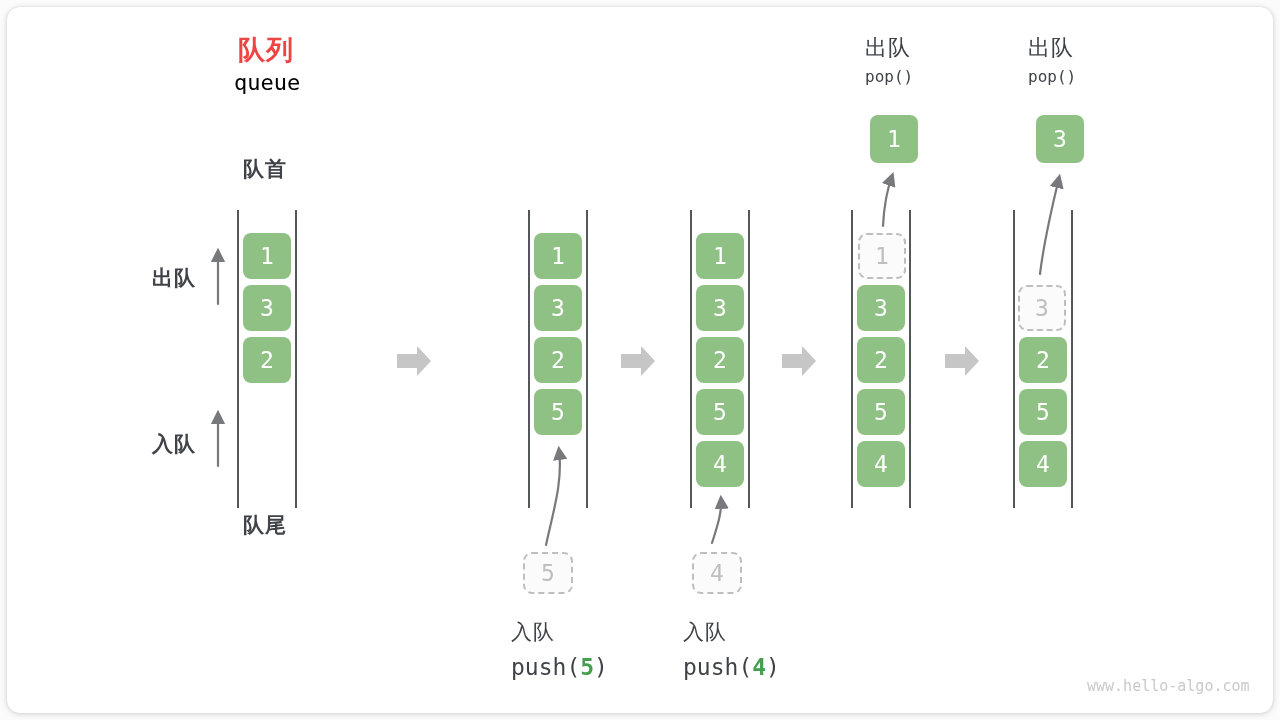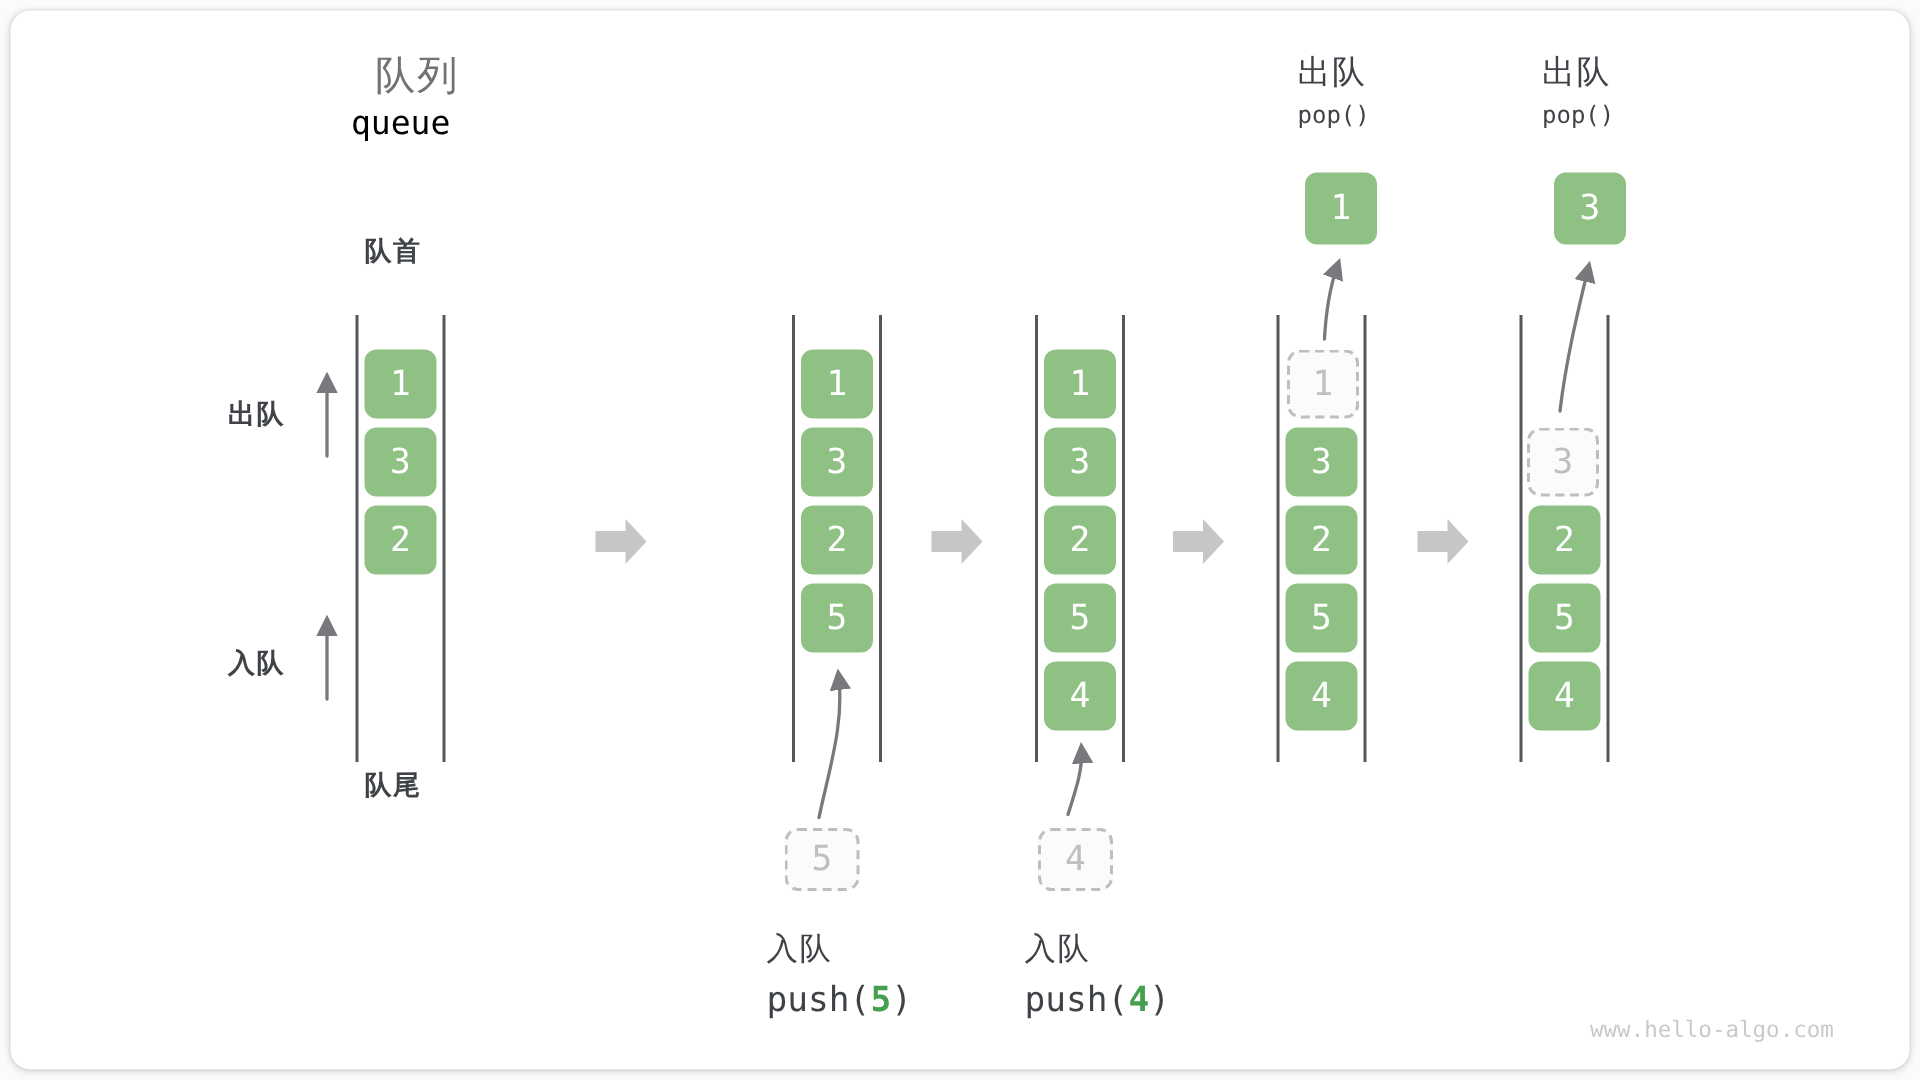--- a/index.html
+++ b/index.html
@@ -2,23 +2,23 @@
 <html><head>
 <meta charset="utf-8">
 <style>
   html,body{margin:0;padding:0;background:#fbfbfb;}
   .stage{position:relative;width:1280px;height:720px;overflow:hidden;
          font-family:"Liberation Sans",sans-serif;color:#3f4348;}
   .card{position:absolute;left:7px;top:7px;right:7px;bottom:7px;background:#ffffff;
         border-radius:13px;box-shadow:0 1px 6px rgba(0,0,0,.16),0 0 2px rgba(0,0,0,.10);}
   .overlay{position:absolute;left:0;top:0;pointer-events:none;}
   .abs{position:absolute;white-space:nowrap;}
-  .title-zh{font-size:27px;font-weight:normal;color:#737373;letter-spacing:1px;margin-left:12px;}
+  .title-zh{font-size:27px;font-weight:bold;color:#ef4444;letter-spacing:1px;}
   .title-en{font-family:"DejaVu Sans Mono",monospace;font-size:22px;color:#000000;}
-  .lbl{font-size:18px;font-weight:bold;color:#3f4348;letter-spacing:1px;}
+  .lbl{font-size:21px;font-weight:bold;color:#3f4348;letter-spacing:1px;}
   .channel{position:absolute;top:210px;width:60px;height:298px;}
   .wall{position:absolute;top:0;bottom:0;width:1.6px;background:#54575a;}
   .wl{left:0;} .wr{right:0;}
   .box{position:absolute;width:48px;height:46px;left:6px;background:#8fc184;border-radius:8px;
        color:#ffffff;font-family:"DejaVu Sans Mono",monospace;font-size:23px;
        line-height:46px;text-align:center;}
   .r0{top:23px}.r1{top:75px}.r2{top:127px}.r3{top:179px}.r4{top:231px}
   .popped{width:48px;height:48px;top:-95px;line-height:48px;}
   .ghost{position:absolute;box-sizing:border-box;border:2px dashed #bcbfbe;background:#fbfbfb;
          border-radius:9px;color:#bdc0bf;font-family:"DejaVu Sans Mono",monospace;
@@ -123,14 +123,14 @@
     <div class="wall wr"></div>
     <div class="op-zh top-zh" style="left:15px">出队</div>
     <div class="code top-code" style="left:15px">pop()</div>
     <div class="box popped" style="left:23px">3</div>
     <div class="ghost inchan" style="left:5px;top:75px">3</div>
     <div class="box r2">2</div>
     <div class="box r3">5</div>
     <div class="box r4">4</div>
   </div>
 
-  <div class="abs watermark" style="left:1060px;top:677px">www.hello-algo.com</div>
+  <div class="abs watermark" style="left:1087px;top:677px">www.hello-algo.com</div>
 </div>
 
 </body></html>

